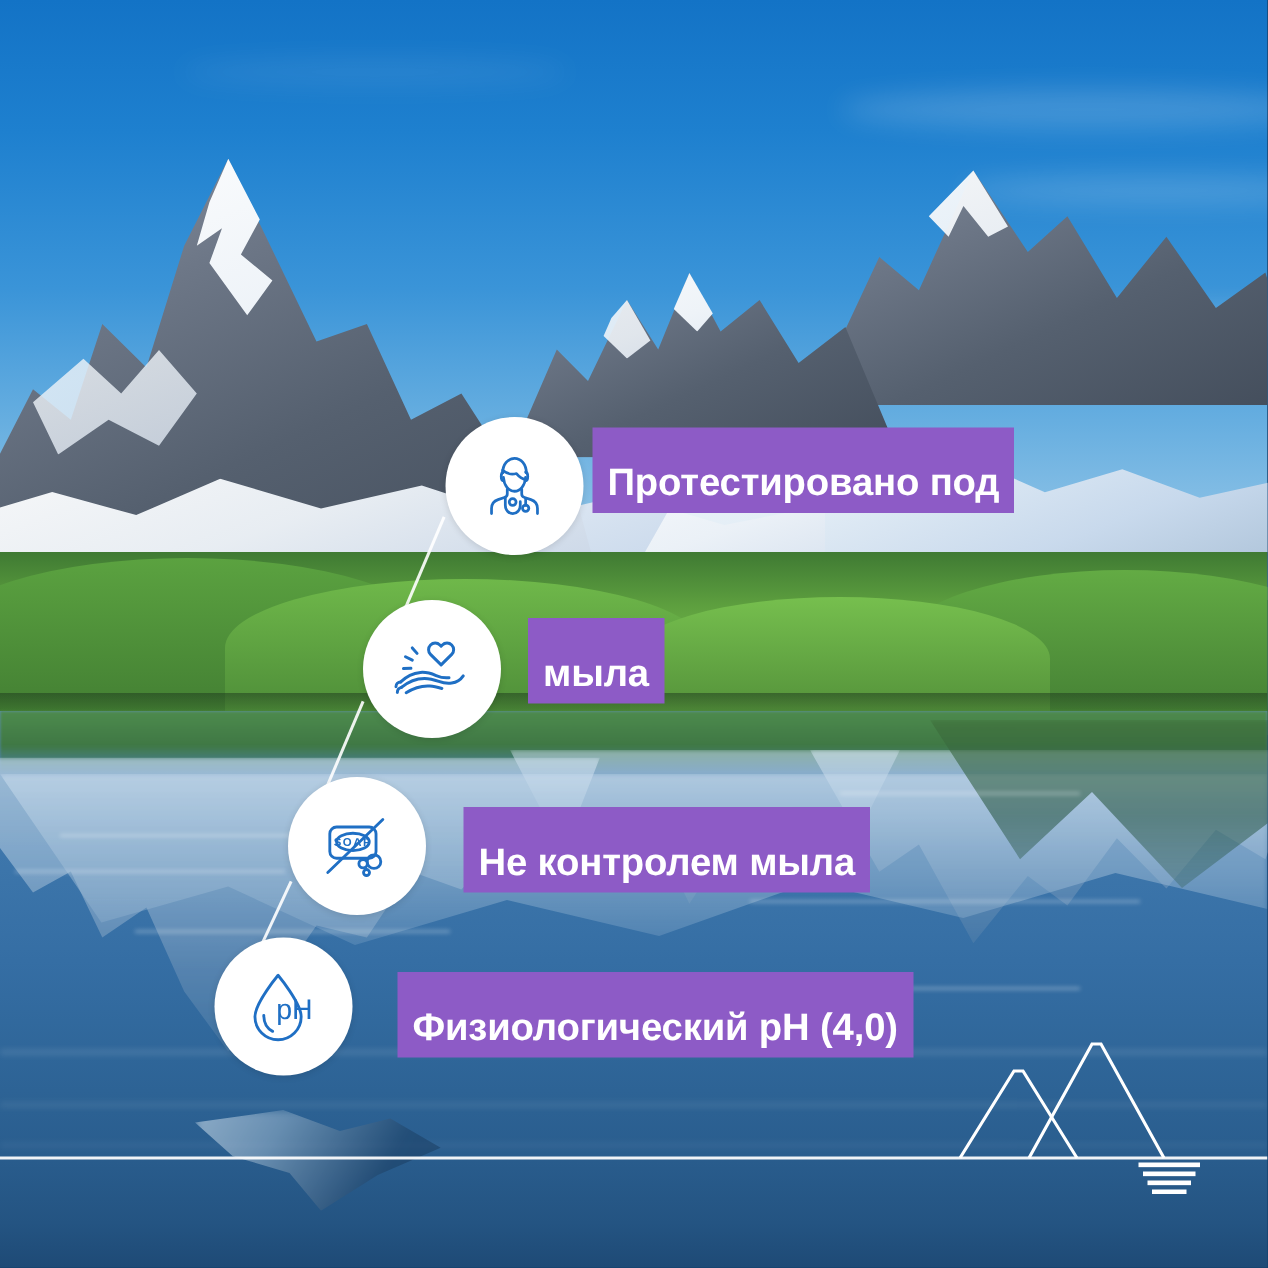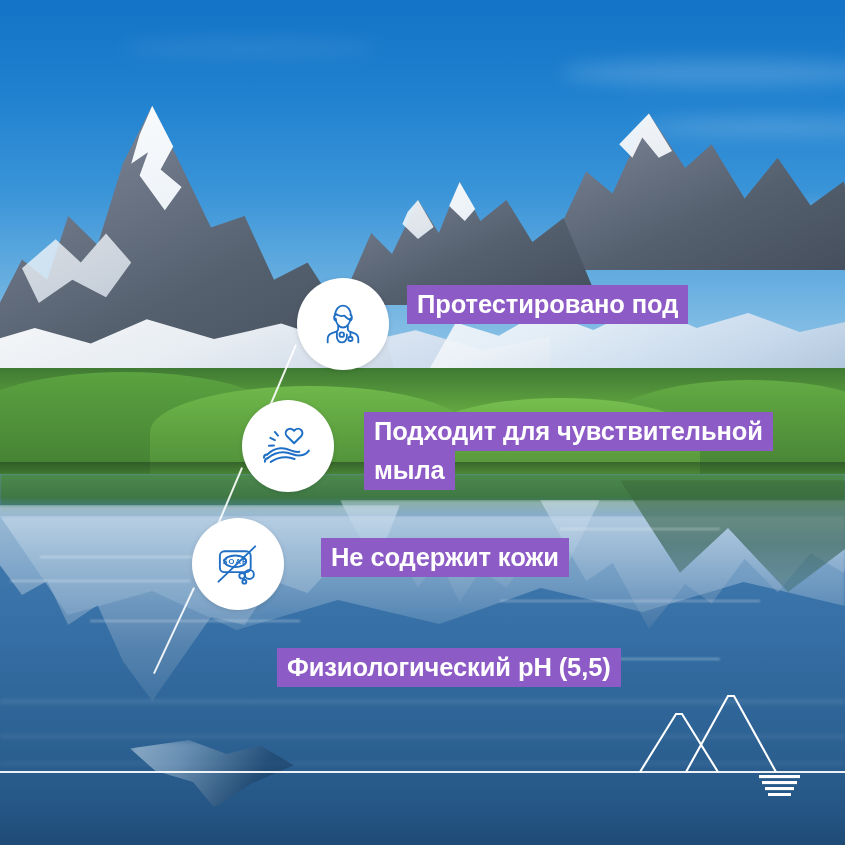--- a/index.html
+++ b/index.html
@@ -94,24 +94,23 @@
   .badge svg { display:block; }
 
   .labels { position:absolute; display:flex; flex-direction:column; align-items:flex-start; }
   .lbl {
     background:#8d5bc6;
     color:#ffffff;
     font-weight:bold;
     font-size:25.5px;
     line-height:1.02;
     letter-spacing:-0.1px;
-    padding:6px 10px 7px 10px;
+    padding:24px 10px 7px 10px;
     white-space:nowrap;
     font-family:"Liberation Sans", sans-serif;
-    margin-left:12px;
   }
 </style>
 </head>
 <body>
 
 <div id="stage">
 
   <div class="photo">
 
     <div class="sky"></div>
@@ -225,43 +224,51 @@
         <path d="M17.5 25.5l-5-2.5"></path>
         <path d="M16.5 31.5l-5.5.2"></path>
         <path d="M9 41.5c4-4 9-6.5 14.5-7 4.5-.4 8 .8 11.5 2.3 3 1.3 6 2 9.5 1.6"></path>
         <path d="M9.5 45.5c5-4.2 11-6.6 17-6.6 4 0 7 .9 10.5 2.2 3.2 1.2 6.5 1.6 9.5 1.2 3.5-.4 6.5-2.3 8.5-5.2"></path>
         <path d="M13 49.5c5.5-3.6 11.5-5.4 17.5-5 3.2.2 6 1 8.8 1.8"></path>
         <path d="M9 41.5c-2 0-3.5 1.5-3.5 3.5M9.5 45.5c-2 .5-3 2-3 3.8"></path>
       </svg>
     </span>
   </div>
   <div class="labels" style="left:352px;top:412px;">
-    <div class="lbl">Подходит для чувствительной</div>
     <div class="lbl">мыла</div>
   </div>
 
   <div class="badge" style="left:192px;top:518px;">
     <span>
       <svg width="58" height="58" viewBox="0 0 64 64" fill="none" stroke="#1f6fc4" stroke-width="2.1" stroke-linecap="round" stroke-linejoin="round">
         <rect x="12" y="18" width="34" height="23" rx="5"></rect>
         <ellipse cx="29" cy="29" rx="12" ry="6.4"></ellipse>
         <text x="29" y="32.3" font-family="Liberation Sans, sans-serif" font-size="8.4" font-weight="bold" fill="#1f6fc4" stroke="none" text-anchor="middle" letter-spacing="1.1">SOAP</text>
         <circle cx="44.5" cy="43.5" r="5"></circle>
         <circle cx="36.5" cy="45" r="3.1"></circle>
         <circle cx="39" cy="51.5" r="2.2"></circle>
         <line x1="10.5" y1="51.5" x2="51" y2="12.5"></line>
       </svg>
     </span>
   </div>
   <div class="labels" style="left:309px;top:538px;">
-    <div class="lbl">Не содержит кожи</div>
-  </div>
-
+    <div class="lbl">Не контролем мыла</div>
+  </div>
+
+  <div class="badge" style="left:143px;top:625px;">
+    <span>
+      <svg width="58" height="58" viewBox="0 0 64 64" fill="none" stroke="#1f6fc4" stroke-width="2.1" stroke-linecap="round" stroke-linejoin="round">
+        <path d="M28 9C28 9 11 29.5 11 39.5A17 17 0 0 0 45 39.5C45 29.5 28 9 28 9Z"></path>
+        <path d="M17.5 38.5c0 5.5 2.6 9.8 6.5 11.8"></path>
+        <text x="40" y="41" font-family="Liberation Sans, sans-serif" font-size="21" fill="#1f6fc4" stroke="none" text-anchor="middle">pH</text>
+      </svg>
+    </span>
+  </div>
   <div class="labels" style="left:265px;top:648px;">
-    <div class="lbl">Физиологический pH (5,5)</div>
+    <div class="lbl">Физиологический pH (4,0)</div>
   </div>
 
   <div class="logo-line"></div>
 
   <div class="logo-mark">
     <svg width="215" height="110" viewBox="0 0 215 110" fill="none" stroke="#ffffff" stroke-width="2.1" stroke-linejoin="miter">
 
       <path d="M10 86 L46 28 L52 28 L88 86"></path>
 
       <path d="M56 86 L98 10 L104 10 L146 86"></path>

